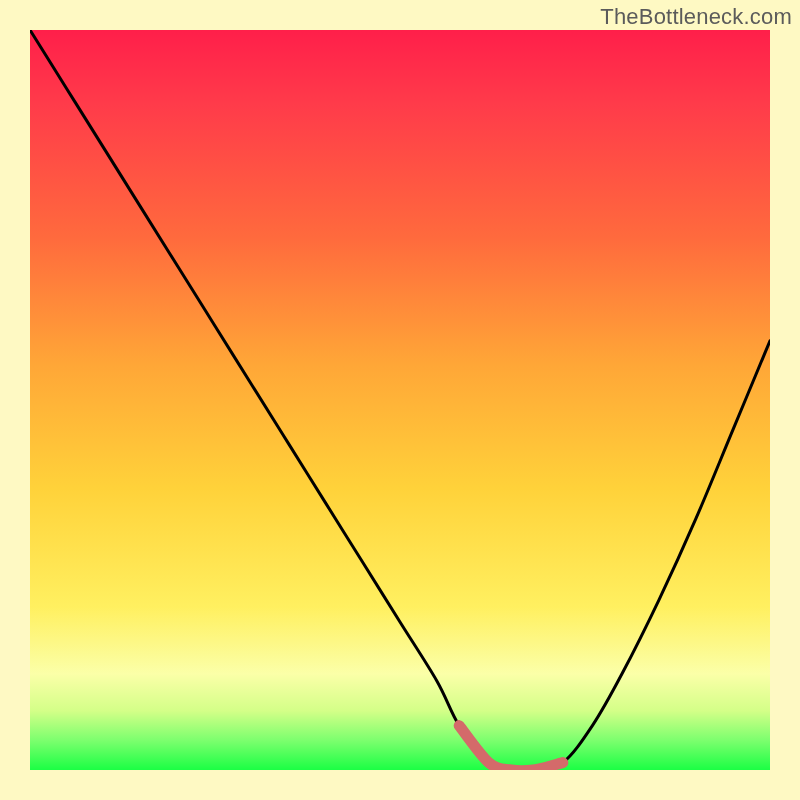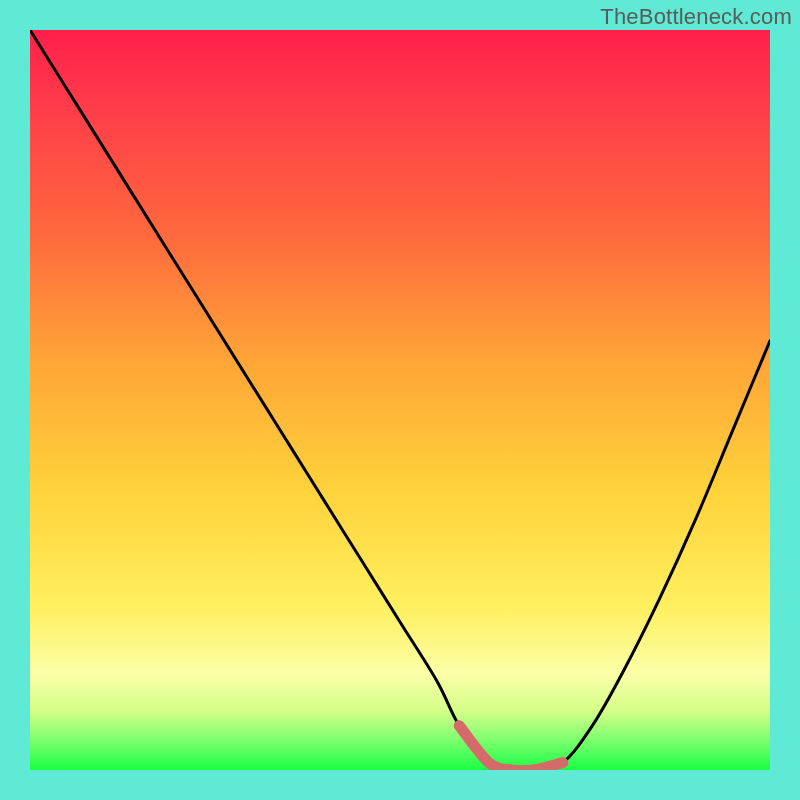--- a/index.html
+++ b/index.html
@@ -9,21 +9,21 @@
     height: 800px;
     background: #000;
     overflow: hidden;
   }
   .frame {
     position: absolute;
     left: 0;
     top: 0;
     width: 800px;
     height: 800px;
-    background: #5eead4;
+    background: #fef9c3;
   }
   .plot {
     position: absolute;
     left: 30px;
     top: 30px;
     width: 740px;
     height: 740px;
     
     background: linear-gradient(
       to bottom,

